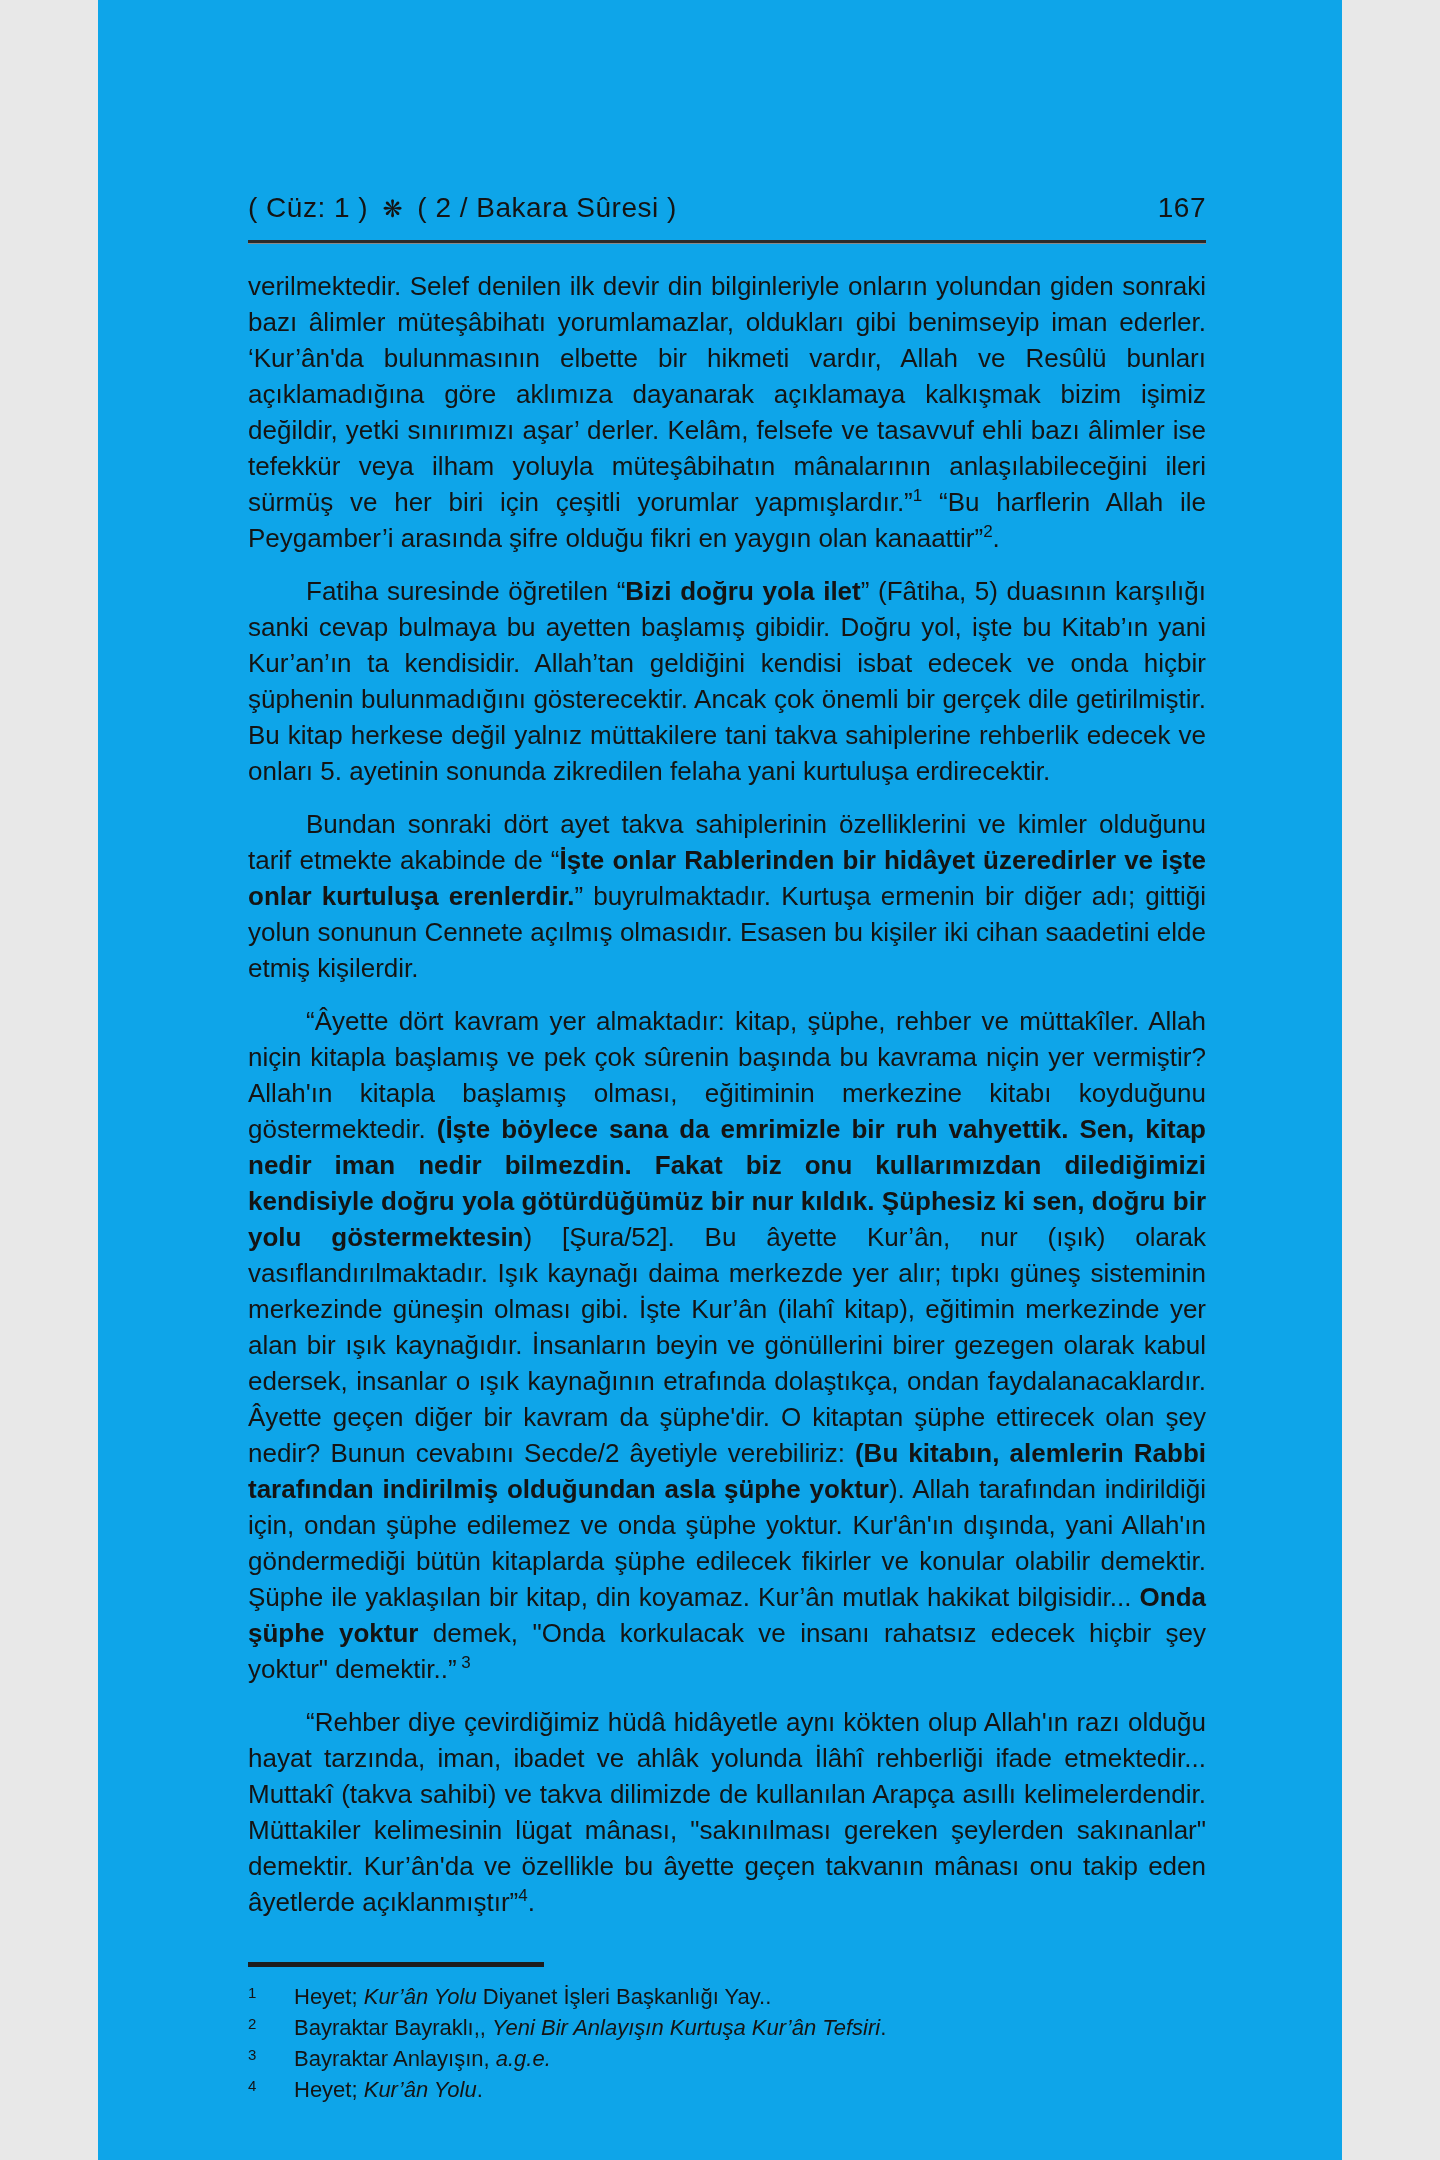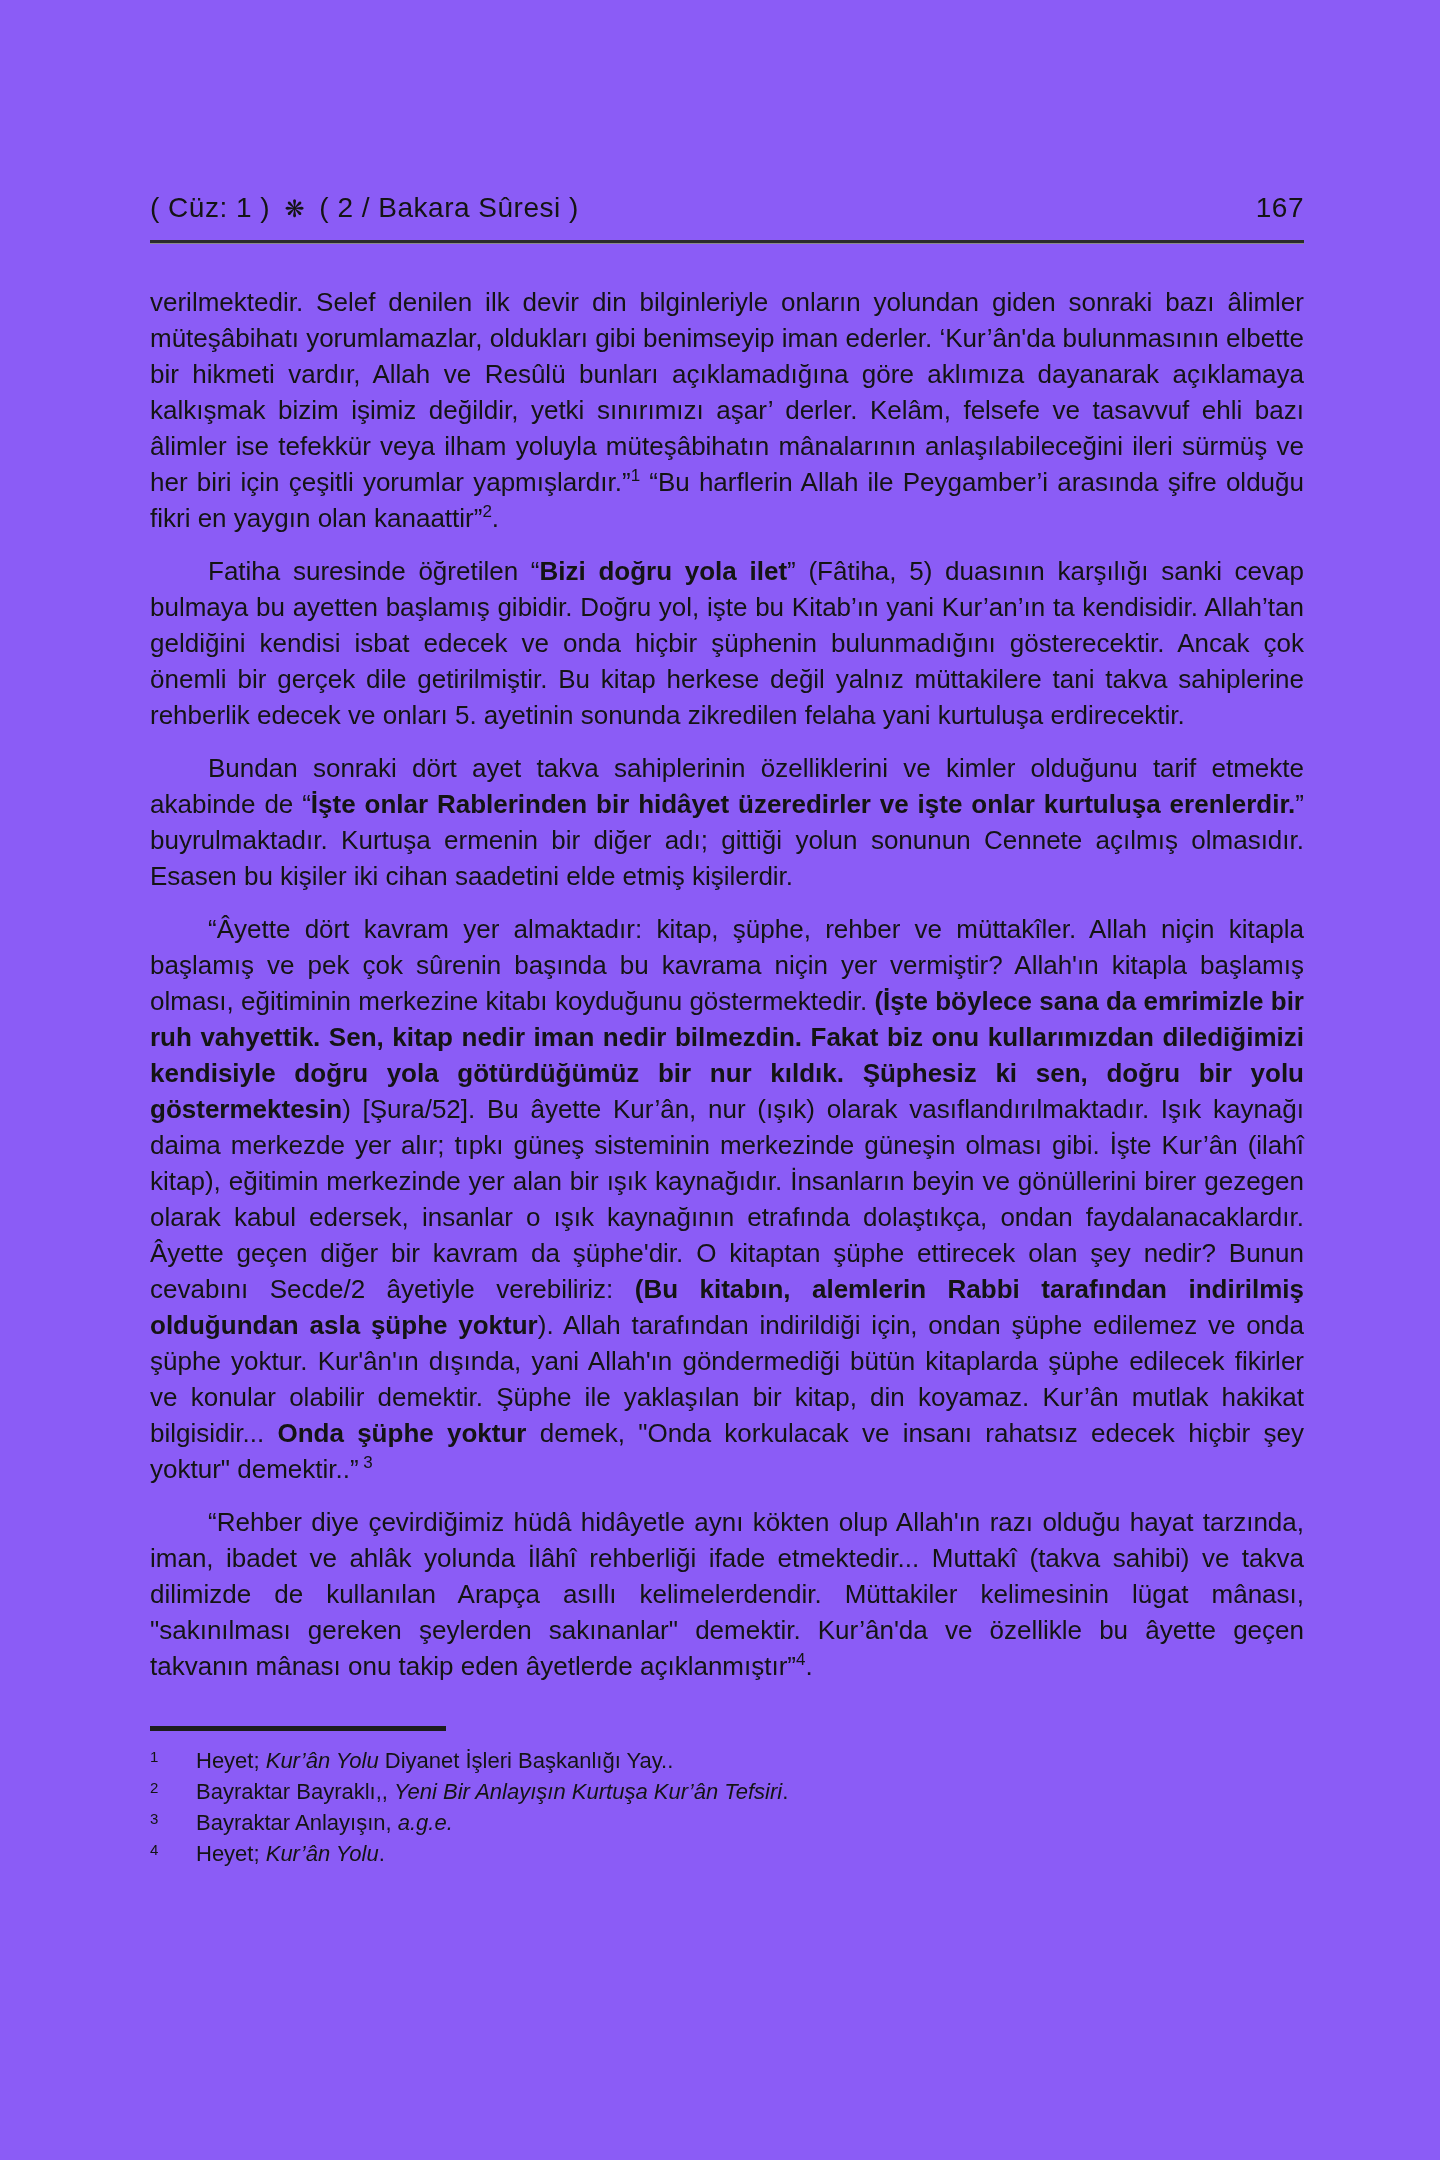--- a/index.html
+++ b/index.html
@@ -1,26 +1,26 @@
 <!DOCTYPE html>
 <html><head>
 <meta charset="utf-8">
 <style>
   html,body{margin:0;padding:0;background:#e8e8e8;}
   .page{
-    width:1440px;height:2160px;background:#8b5cf6;position:relative;
+    width:1244px;height:2160px;background:#0ea5e9;position:relative;
     font-family:"Liberation Sans","DejaVu Sans",sans-serif;color:#141414;
     margin:0 auto;overflow:hidden;
   }
   .content{position:absolute;left:150px;right:136px;top:192px;}
   .hdr{display:flex;justify-content:space-between;align-items:baseline;
     font-size:28px;letter-spacing:.5px;}
   .hdr .orn{font-size:24px;padding:0 6px;}
   .hdr-rule{margin-top:16px;height:0;border-top:3px solid #2b2b2b;border-bottom:1px solid #8a8a8a;}
-  .body-text{margin-top:40px;font-size:26px;line-height:36px;text-align:justify;}
+  .body-text{margin-top:24px;font-size:26px;line-height:36px;text-align:justify;}
   .body-text p{margin:0 0 17px 0;}
   .body-text p.indent{text-indent:58px;}
   .run-n{font-style:normal;font-weight:400;}
   .run-b{font-weight:700;}
   .run-bi{font-weight:700;}
   .run-i{font-style:italic;}
   .run-orn{font-weight:700;letter-spacing:2px;}
   sup.run-sup{font-size:17px;line-height:0;vertical-align:super;}
   .fn-block{margin-top:42px;}
   .fn-rule{width:296px;height:5px;background:#1d1d1d;margin-bottom:14px;}

